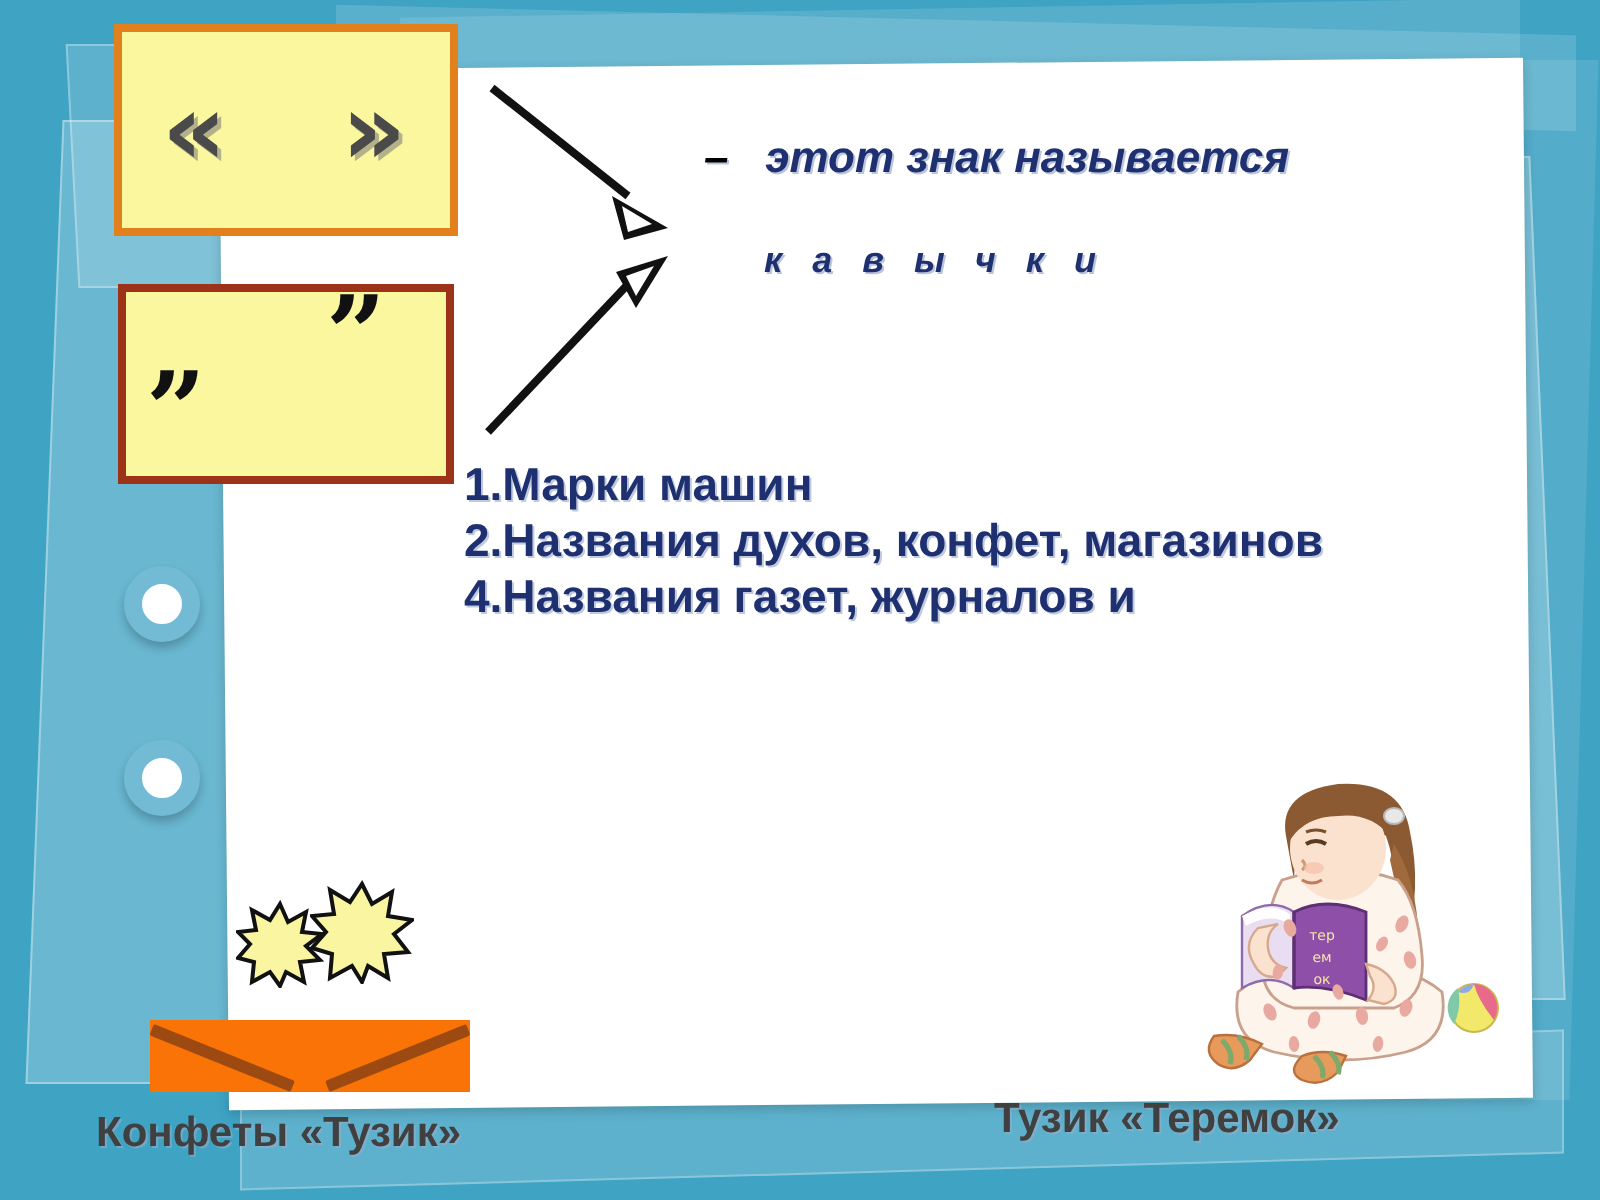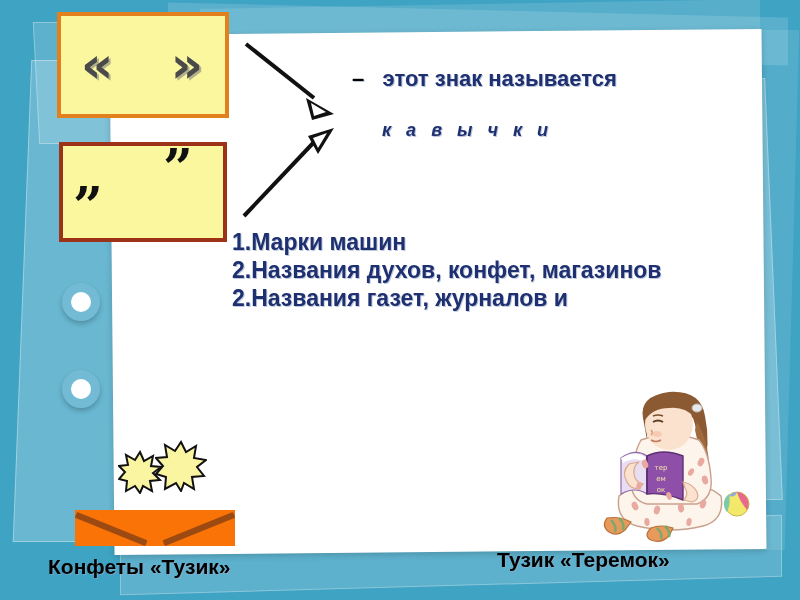--- a/index.html
+++ b/index.html
@@ -97,20 +97,21 @@
 
   
   .arrows{position:absolute;left:238px;top:36px;width:140px;height:190px;}
 
   
   .headline{
     position:absolute;left:352px;top:66px;width:400px;
     color:#1F3070;font-size:22px;font-weight:bold;
     white-space:nowrap;
     text-shadow:1px 1px 0 rgba(130,150,190,0.55);
+    font-style:italic;
   }
   .headline .dash{color:#000000;font-weight:bold;}
   .kavychki{
     position:absolute;left:382px;top:120px;
     color:#1F3070;font-size:18px;font-weight:bold;font-style:italic;
     letter-spacing:5px;white-space:nowrap;
     text-shadow:1px 1px 0 rgba(130,150,190,0.55);
   }
 
   .listwrap{
@@ -137,21 +138,21 @@
   
   .candy{position:absolute;left:75px;top:510px;width:160px;height:36px;background:#F97306;}
   .candy-x{position:absolute;background:#9C4A12;height:6px;border-radius:1px;}
   .burst{position:absolute;}
 
   
   .girl{position:absolute;left:585px;top:378px;width:175px;height:165px;}
 
   
   .cap{
-    position:absolute;color:#000000;font-weight:bold;font-size:21px;
+    position:absolute;color:#404040;font-weight:bold;font-size:21px;
     white-space:nowrap;
     text-shadow:1px 1px 0 rgba(150,170,200,0.6);
   }
   .cap-left{left:48px;top:555px;}
   .cap-right{left:497px;top:548px;}
 </style>
 </head>
 <body>
 
 <div class="stage">
@@ -189,21 +190,21 @@
 
   <div class="headline">
     <span class="dash">–</span>
     &nbsp;&nbsp;<span>этот знак называется</span>
   </div>
   <div class="kavychki">к а в ы ч к и</div>
 
   <div class="listwrap">
     <span class="li">1.Марки машин</span>
     <span class="li">2.Названия духов, конфет, магазинов</span>
-    <span class="li">2.Названия газет, журналов и</span>
+    <span class="li">4.Названия газет, журналов и</span>
   </div>
 
   <div class="ring ring-1"></div>
   <div class="ring ring-2"></div>
 
   <svg class="burst" style="left:118px;top:450px;width:44px;height:44px;" viewBox="0 0 44 44">
     <polygon points="22,2 26,11 35,6 33,16 43,17 35,23 42,30 32,31 34,41 25,36 22,43 17,36 8,41 9,31 1,29 7,22 1,16 10,15 8,5 17,10" fill="#FAF5A0" stroke="#111111" stroke-width="2"></polygon>
   </svg>
   <svg class="burst" style="left:155px;top:440px;width:52px;height:52px;" viewBox="0 0 52 52">
     <polygon points="26,2 31,12 41,6 39,18 51,20 42,27 49,36 37,37 39,49 29,43 26,51 21,43 10,49 11,37 1,34 8,26 1,18 12,17 10,5 20,11" fill="#FAF5A0" stroke="#111111" stroke-width="2"></polygon>

